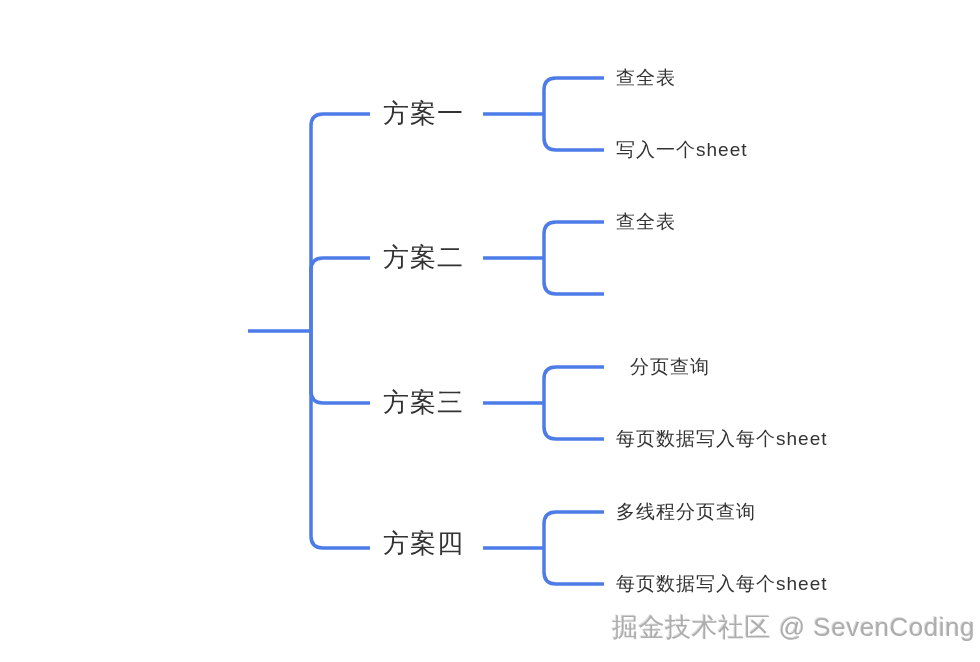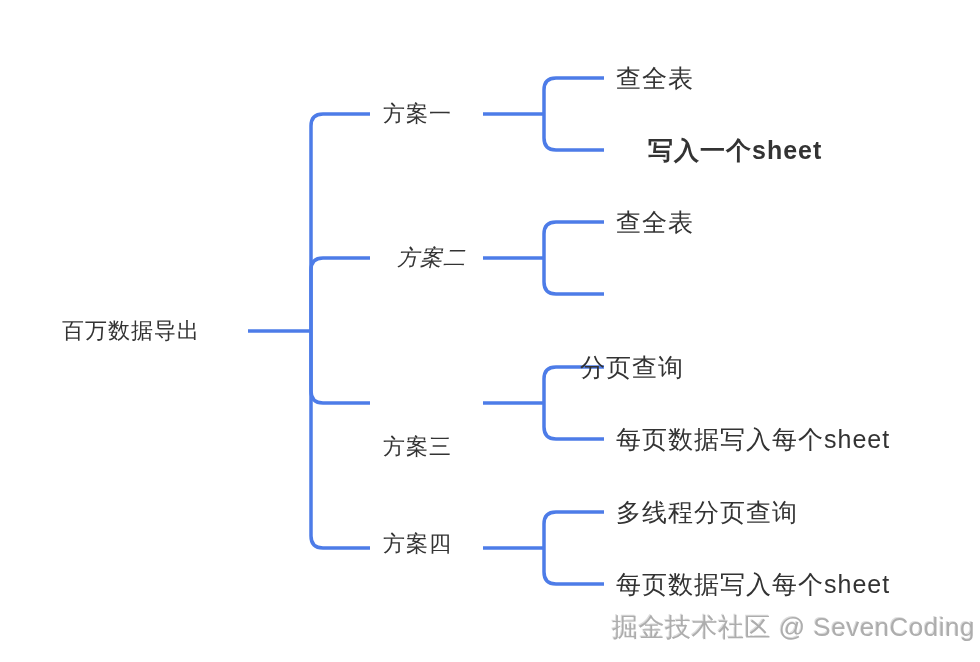--- a/index.html
+++ b/index.html
@@ -28,25 +28,25 @@
     stroke: var(--line);
     stroke-width: 3.5;
     stroke-linejoin: round;
     stroke-linecap: butt;
   }
   .node {
     position: absolute;
     transform: translateY(-50%);
     white-space: nowrap;
     color: var(--text);
-    font-size: 22px;
+    font-size: 26px;
     line-height: 1.2;
     letter-spacing: 1px;
   }
-  .node.leaf { font-size: 25px; }
+  .node.leaf { font-size: 19px; }
   .watermark {
     position: absolute;
     transform: translateY(-50%);
     white-space: nowrap;
     color: var(--watermark);
     font-size: 26px;
     font-weight: 400;
     letter-spacing: 0.5px;
     text-shadow: 2px 2px 1px rgba(255,255,255,0.95), -1px -1px 0 rgba(120,120,120,0.25);
   }
@@ -69,33 +69,32 @@
     <path d="M483 258 H544"></path>
     <path d="M604 222 H556 Q544 222 544 234 V282 Q544 294 556 294 H604"></path>
 
     <path d="M483 403 H544"></path>
     <path d="M604 367 H556 Q544 367 544 379 V427 Q544 439 556 439 H604"></path>
 
     <path d="M483 548 H544"></path>
     <path d="M604 512 H556 Q544 512 544 524 V572 Q544 584 556 584 H604"></path>
   </svg>
 
-  <div class="node root" style="left:62px; top:331px;">百万数据导出</div>
 
   <div class="node branch" style="left:383px; top:114px;">方案一</div>
-  <div class="node branch" style="left:397px; top:258px;font-style:italic;">方案二</div>
-  <div class="node branch" style="left:383px; top:403px;margin-top:44px;">方案三</div>
+  <div class="node branch" style="left:383px; top:258px;">方案二</div>
+  <div class="node branch" style="left:383px; top:403px;">方案三</div>
   <div class="node branch" style="left:383px; top:544px;">方案四</div>
 
   <div class="node leaf" style="left:616px; top:78px;">查全表</div>
-  <div class="node leaf" style="left:648px; top:150px;font-weight:bold;">写入一个sheet</div>
+  <div class="node leaf" style="left:616px; top:150px;">写入一个sheet</div>
 
   <div class="node leaf" style="left:616px; top:222px;">查全表</div>
 
-  <div class="node leaf" style="left:580px; top:367px;">分页查询</div>
+  <div class="node leaf" style="left:630px; top:367px;">分页查询</div>
   <div class="node leaf" style="left:616px; top:439px;">每页数据写入每个sheet</div>
 
   <div class="node leaf" style="left:616px; top:512px;text-align:right;">多线程分页查询</div>
   <div class="node leaf" style="left:616px; top:584px;">每页数据写入每个sheet</div>
 
   <div class="watermark" style="left:612px; top:627px;">掘金技术社区 @ SevenCoding</div>
 
 </div>
 
 </body></html>

